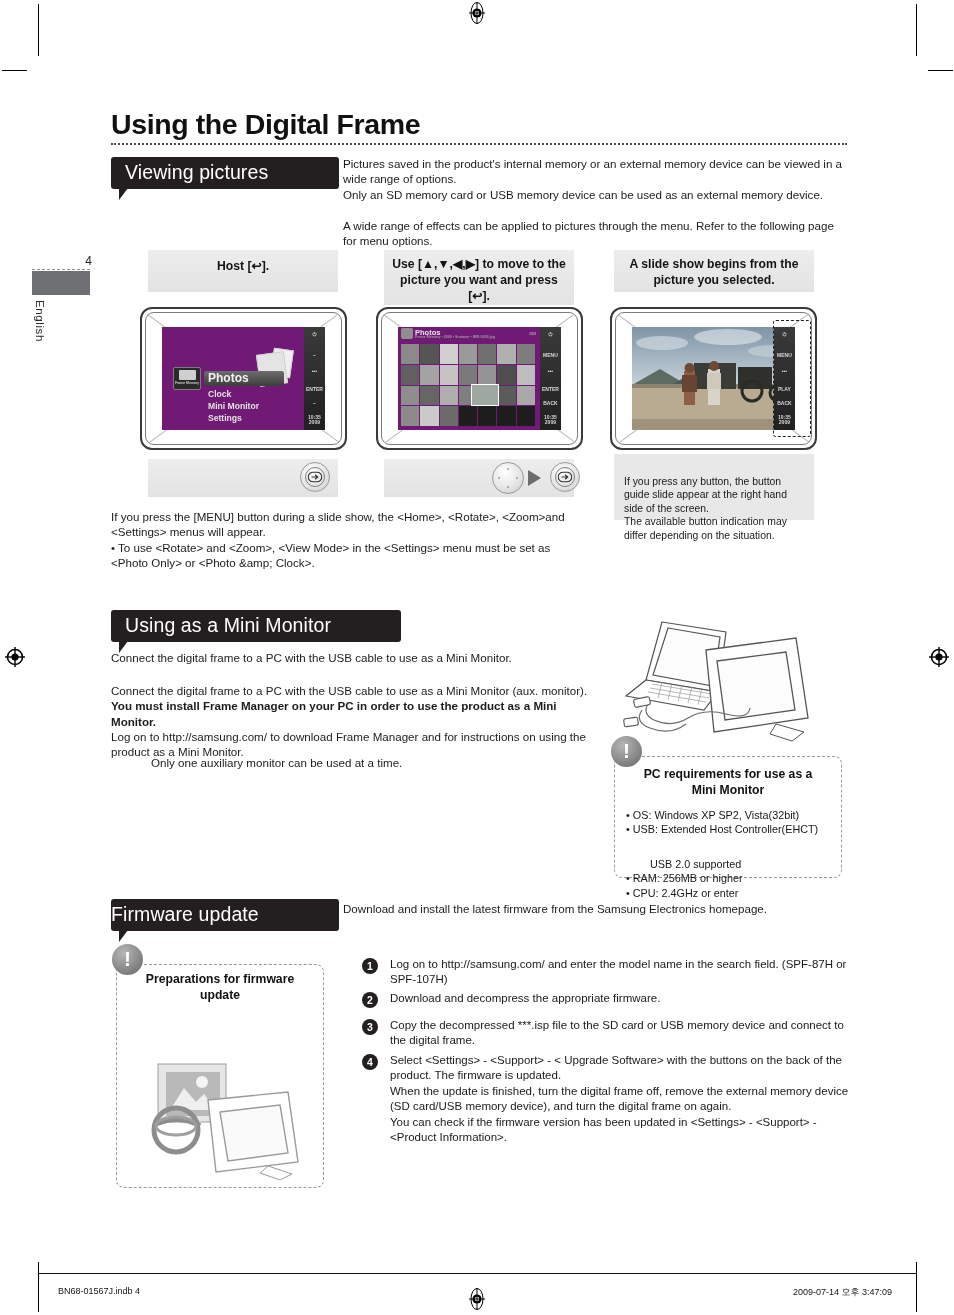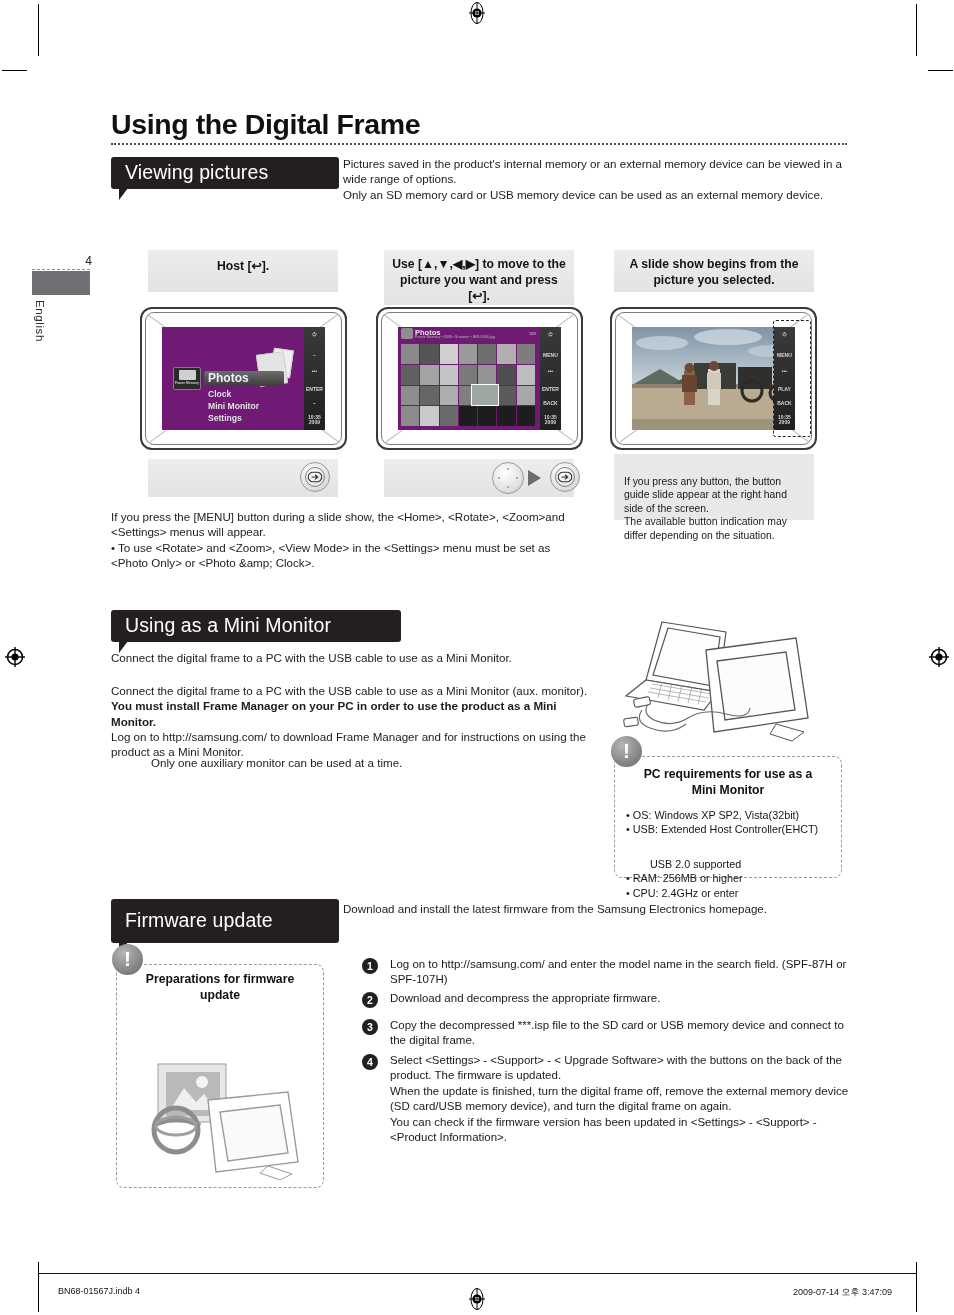--- a/index.html
+++ b/index.html
@@ -184,20 +184,21 @@
   <div class="h1">Using the Digital Frame</div>
   <div class="dotrule"></div>
 
   <div class="callout" style="left:111px;top:157px;width:228px;height:32px;padding:0 14px;">
     <span class="lbl">Viewing pictures</span>
     <span class="tail"></span>
   </div>
 
   <div class="body-txt" style="left:343px;top:156px;width:505px;">Pictures saved in the product's internal memory or an external memory device can be viewed in a wide range of options.</div>
   <div class="body-txt" style="left:343px;top:187px;width:505px;">Only an SD memory card or USB memory device can be used as an external memory device.</div>
+  <div class="body-txt" style="left:343px;top:218px;width:505px;">A wide range of effects can be applied to pictures through the menu. Refer to the following page for menu options.</div>
 
   <div class="panel" style="left:148px;top:250px;width:190px;height:42px;"></div>
   <div class="panel-cap" style="left:148px;top:258px;width:190px;">Host [↩].</div>
 
   <div class="frame-dev" style="left:140px;top:307px;width:207px;height:143px;">
     <div class="frame-outer"></div>
     <div class="frame-inner"></div>
     <div class="frame-bevel">
       <i style="left:0;top:0;transform:rotate(36deg);"></i>
       <i style="left:197px;top:0;transform:rotate(144deg);"></i>
@@ -427,21 +428,21 @@
   <div class="bang" style="left:611px;top:736px;">!</div>
   <div class="dash-title" style="left:630px;top:766px;width:196px;">PC requirements for use as a Mini Monitor</div>
   <div class="dash-list" style="left:626px;top:808px;width:206px;">
     <div>• OS: Windows XP SP2, Vista(32bit)</div>
     <div>• USB: Extended Host Controller(EHCT)</div>
     <div style="white-space:pre;margin-top:20px;">        USB 2.0 supported</div>
     <div>• RAM: 256MB or higher</div>
     <div>• CPU: 2.4GHz or enter</div>
   </div>
 
-  <div class="callout" style="left:111px;top:899px;width:228px;height:44px;padding:0 14px;">
+  <div class="callout" style="left:111px;top:899px;width:228px;height:32px;padding:0 0;">
     <span class="lbl">Firmware update</span>
     <span class="tail"></span>
   </div>
 
   <div class="body-txt" style="left:343px;top:901px;width:500px;">Download and install the latest firmware from the Samsung Electronics homepage.</div>
 
   <div class="dashbox" style="left:116px;top:964px;width:208px;height:224px;"></div>
   <div class="bang" style="left:112px;top:944px;">!</div>
   <div class="dash-title" style="left:130px;top:971px;width:180px;">Preparations for firmware update</div>
   <div class="illus" style="left:140px;top:1058px;width:170px;height:122px;">

